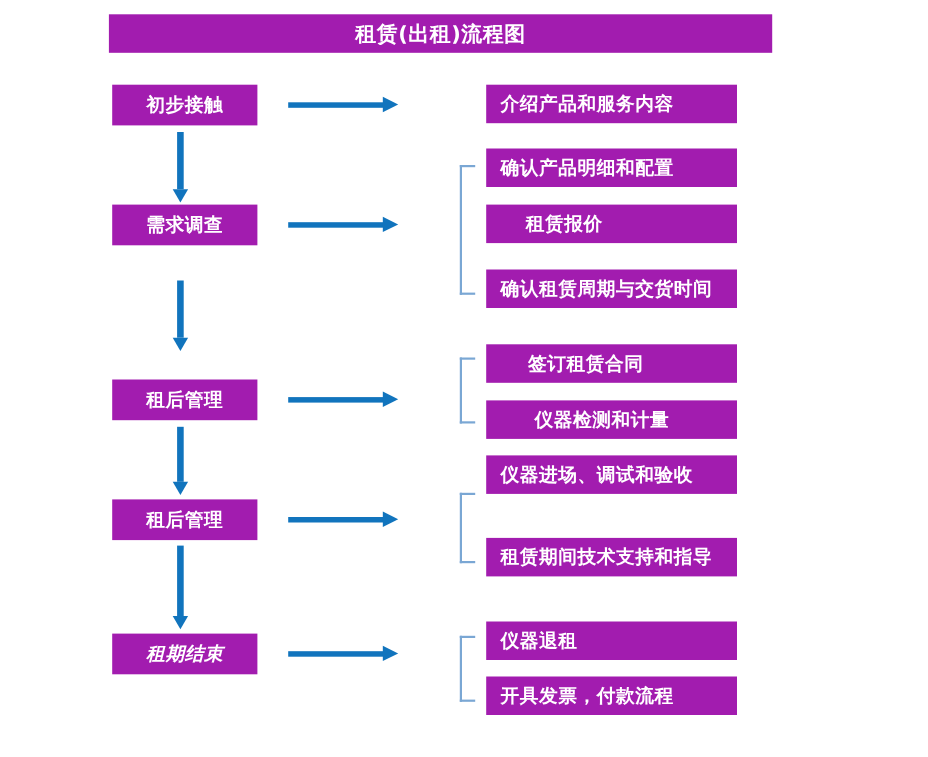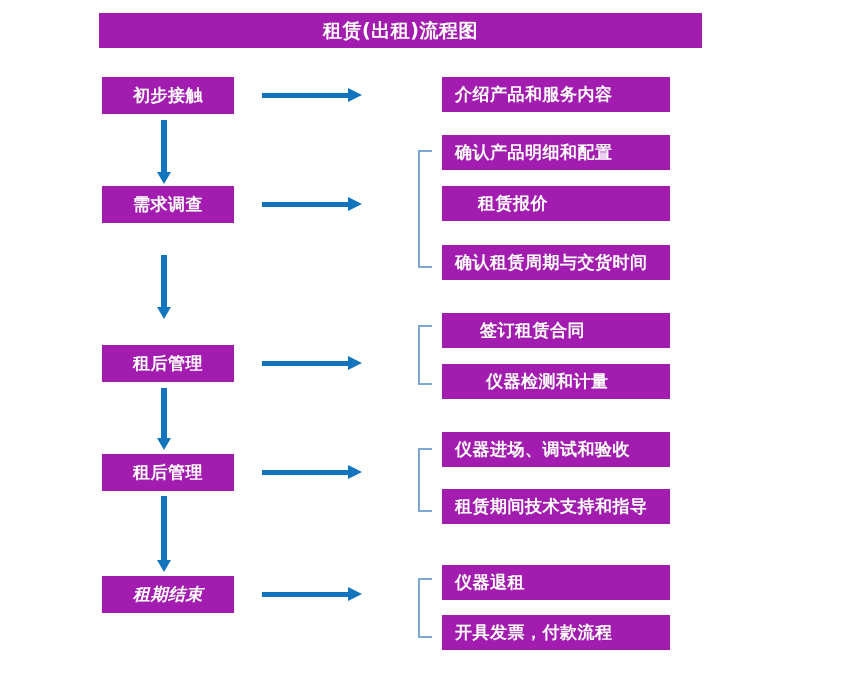--- a/index.html
+++ b/index.html
@@ -186,21 +186,21 @@
   <div class="box detail-box" style="top:135px;">确认产品明细和配置</div>
 
   <div class="box detail-box" style="top:186px;padding-left:36px;">租赁报价</div>
 
   <div class="box detail-box" style="top:245px;">确认租赁周期与交货时间</div>
 
   <div class="box detail-box" style="top:313px;padding-left:38px;">签订租赁合同</div>
 
   <div class="box detail-box" style="top:364px;padding-left:44px;">仪器检测和计量</div>
 
-  <div class="box detail-box" style="top:432px;">仪器进场、调试和验收</div>
+  <div class="box detail-box" style="top:414px;">仪器进场、调试和验收</div>
 
   <div class="box detail-box" style="top:489px;">租赁期间技术支持和指导</div>
 
   <div class="box detail-box" style="top:565px;">仪器退租</div>
 
   <div class="box detail-box" style="top:615px;">开具发票，付款流程</div>
 
 </div>
 
 </body></html>

